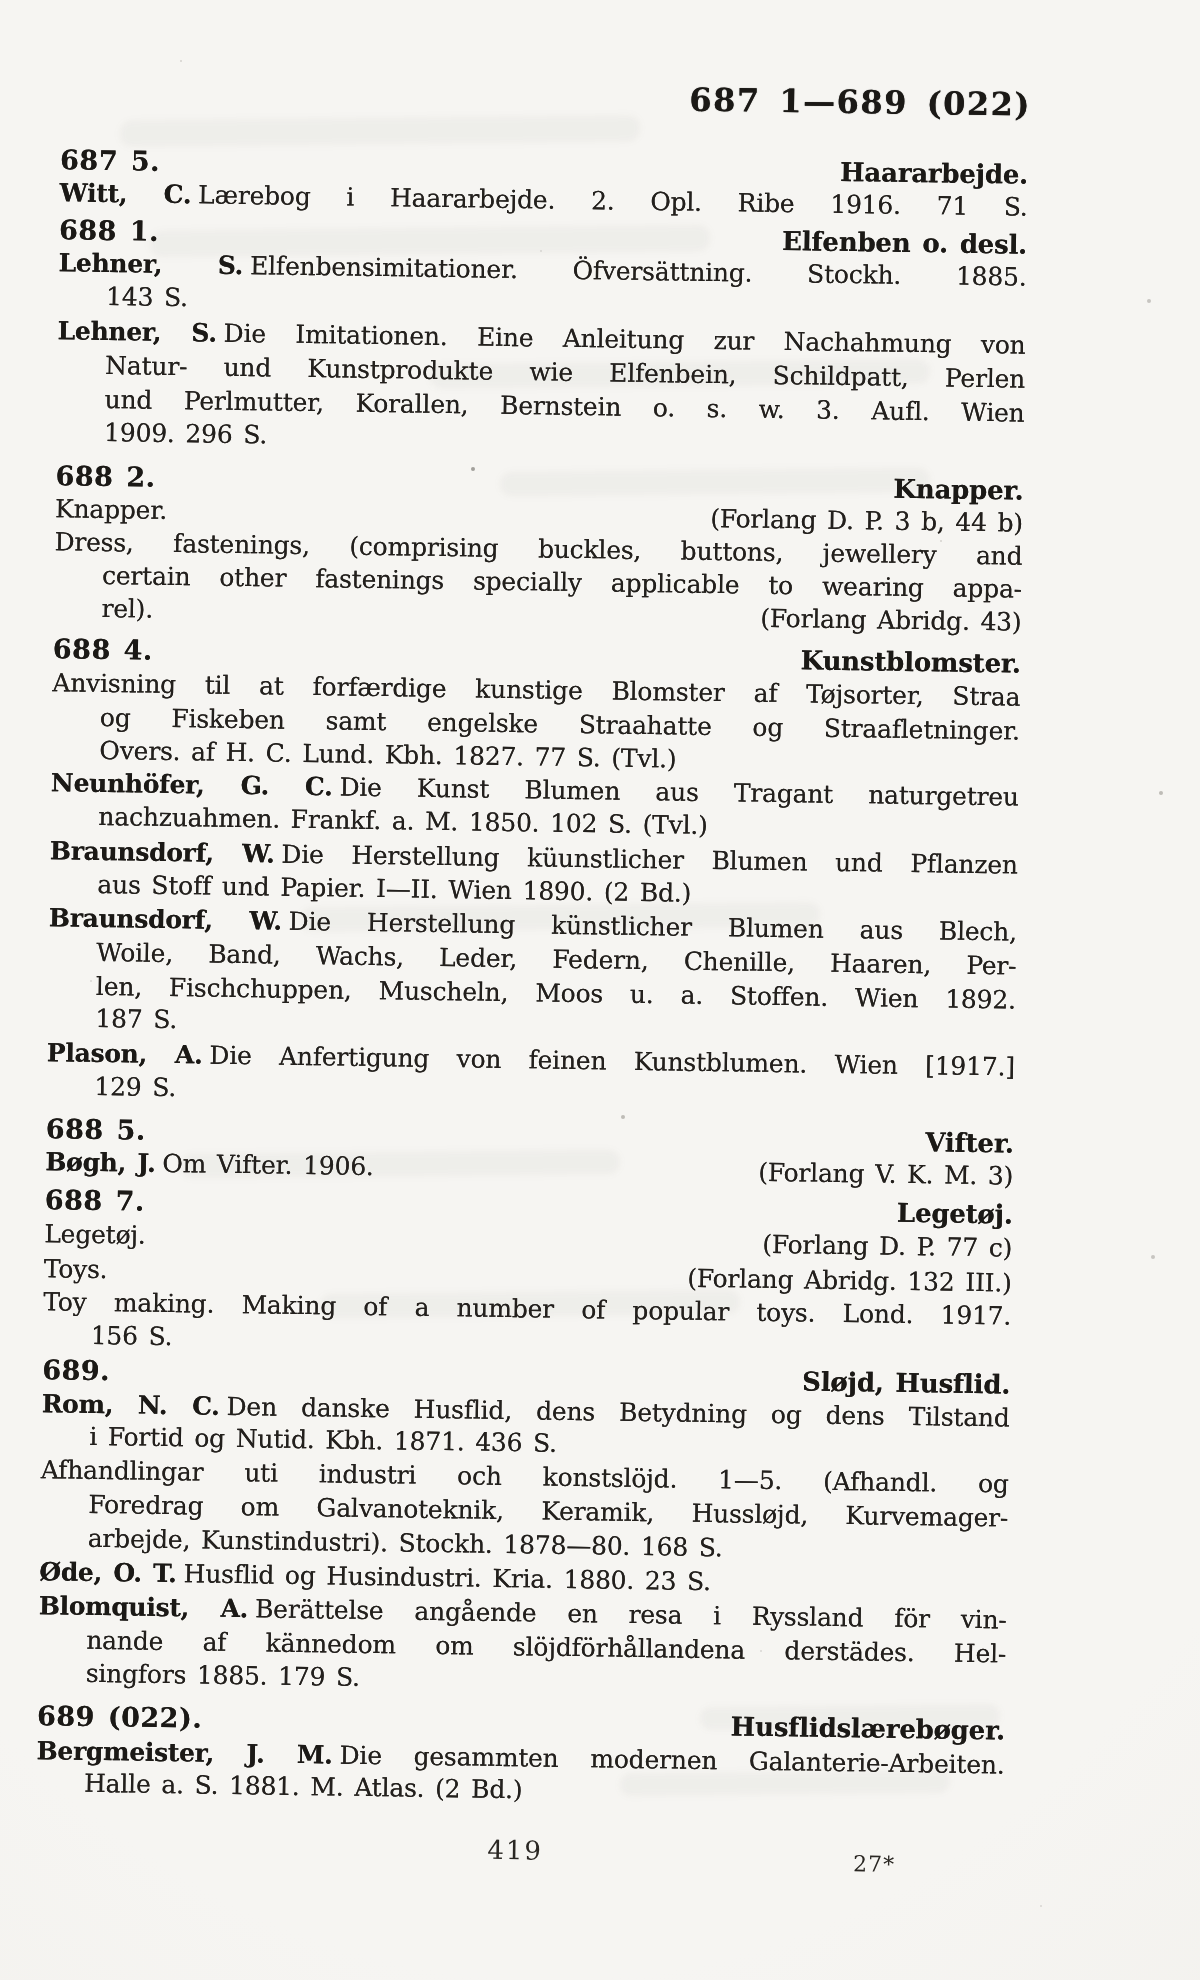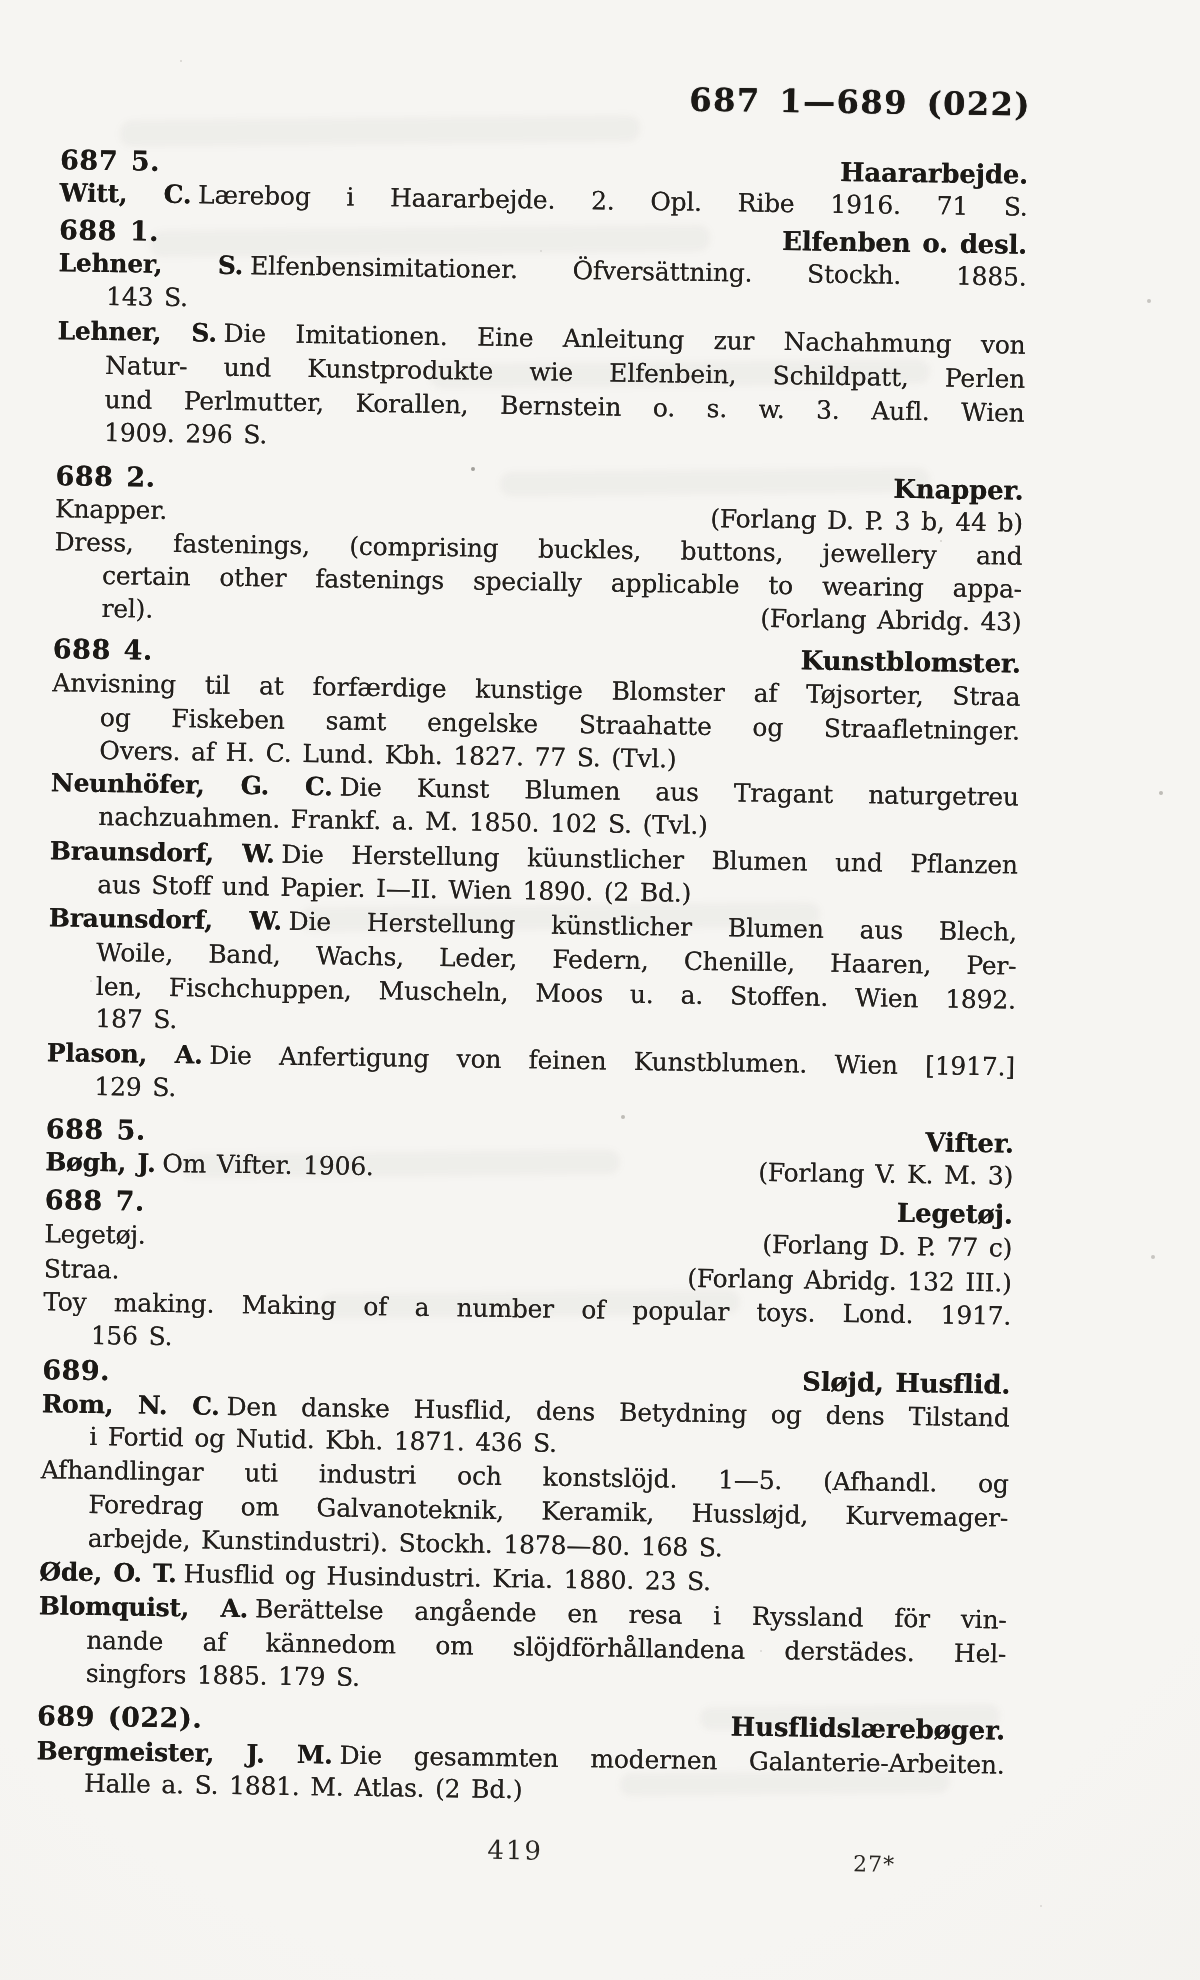--- a/index.html
+++ b/index.html
@@ -120,21 +120,21 @@
       <div class="row just" style="left: 62px; top: 903px; width: 968px;"><span class="b">Braunsdorf, W.</span><span>Die Herstellung künstlicher Blumen aus Blech,</span></div>
       <div class="row just" style="left: 110px; top: 937px; width: 920px;"><span>Woile, Band, Wachs, Leder, Federn, Chenille, Haaren, Per-</span></div>
       <div class="row just" style="left: 110px; top: 971px; width: 920px;"><span>len, Fischchuppen, Muscheln, Moos u. a. Stoffen.  Wien 1892.</span></div>
       <div class="row" style="left: 110px; top: 1003px; width: 920px;"><span>187 S.</span></div>
       <div class="row just" style="left: 62px; top: 1038px; width: 968px;"><span class="b">Plason, A.</span><span>Die Anfertigung von feinen Kunstblumen.  Wien [1917.]</span></div>
       <div class="row" style="left: 110px; top: 1071px; width: 920px;"><span>129 S.</span></div>
       <div class="row" style="left: 62px; top: 1114px; width: 968px;"><span class="b num">688 5.</span><span class="rspan rh">Vifter.</span></div>
       <div class="row" style="left: 62px; top: 1147px; width: 968px;"><span class="b">Bøgh, J.</span><span>Om Vifter.  1906.</span><span class="rspan">(Forlang V. K. M. 3)</span></div>
       <div class="row" style="left: 62px; top: 1185px; width: 968px;"><span class="b num">688 7.</span><span class="rspan rh">Legetøj.</span></div>
       <div class="row" style="left: 62px; top: 1219px; width: 968px;"><span>Legetøj.</span><span class="rspan">(Forlang D. P. 77 c)</span></div>
-      <div class="row" style="left: 62px; top: 1254px; width: 968px;"><span>Straa.</span><span class="rspan">(Forlang Abridg. 132 III.)</span></div>
+      <div class="row" style="left: 62px; top: 1254px; width: 968px;"><span>Toys.</span><span class="rspan">(Forlang Abridg. 132 III.)</span></div>
       <div class="row just" style="left: 62px; top: 1287px; width: 968px;"><span>Toy making.  Making of a number of popular toys.  Lond. 1917.</span></div>
       <div class="row" style="left: 110px; top: 1320px; width: 920px;"><span>156 S.</span></div>
       <div class="row" style="left: 62px; top: 1355px; width: 968px;"><span class="b num">689.</span><span class="rspan rh">Sløjd, Husflid.</span></div>
       <div class="row just" style="left: 62px; top: 1389px; width: 968px;"><span class="b">Rom, N. C.</span><span>Den danske Husflid, dens Betydning og dens Tilstand</span></div>
       <div class="row" style="left: 110px; top: 1421px; width: 920px;"><span>i Fortid og Nutid.  Kbh. 1871.  436 S.</span></div>
       <div class="row just" style="left: 62px; top: 1455px; width: 968px;"><span>Afhandlingar uti industri och konstslöjd.  1—5.  (Afhandl. og</span></div>
       <div class="row just" style="left: 110px; top: 1489px; width: 920px;"><span>Foredrag om Galvanoteknik, Keramik, Hussløjd, Kurvemager-</span></div>
       <div class="row" style="left: 110px; top: 1523px; width: 920px;"><span>arbejde, Kunstindustri).  Stockh. 1878—80.  168 S.</span></div>
       <div class="row" style="left: 62px; top: 1557px; width: 968px;"><span class="b">Øde, O. T.</span><span>Husflid og Husindustri.  Kria. 1880.  23 S.</span></div>
       <div class="row just" style="left: 62px; top: 1591px; width: 968px;"><span class="b">Blomquist, A.</span><span>Berättelse angående en resa i Ryssland för vin-</span></div>

